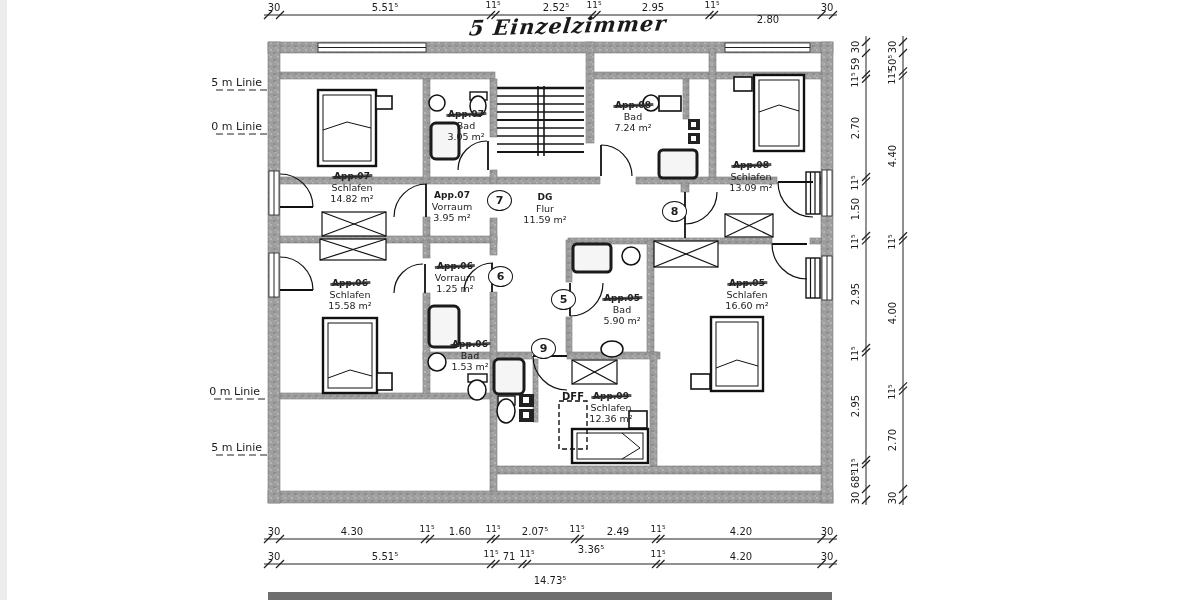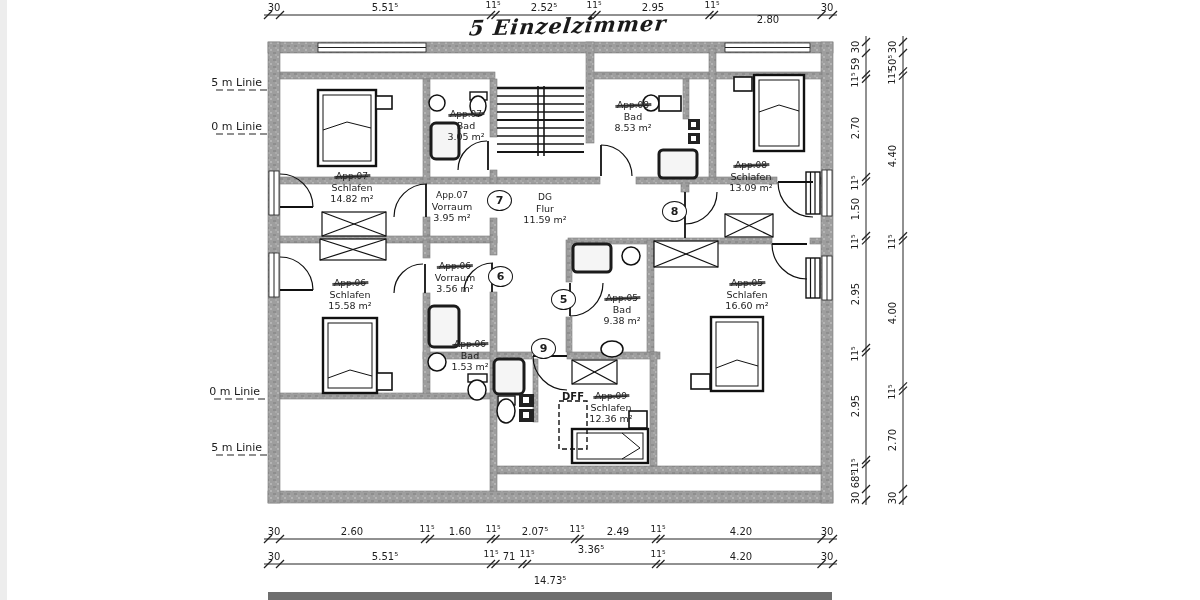--- a/index.html
+++ b/index.html
@@ -10,21 +10,21 @@
          font-family:"DejaVu Serif",serif;font-style:italic;font-weight:700;
          font-size:21px;color:#1a1a1a;letter-spacing:1px;white-space:nowrap;}
   .hdim{position:absolute;transform:translateX(-50%);font-size:10px;white-space:nowrap;}
   .hdim.small{font-size:9px;}
   .vdim{position:absolute;transform:translate(-50%,-50%) rotate(-90deg);
         font-size:10px;white-space:nowrap;}
   .vdim.small{font-size:9px;}
   .hline{position:absolute;transform:translateX(-100%);font-size:11px;white-space:nowrap;}
   .room-label{position:absolute;transform:translateX(-50%);text-align:center;
               font-size:9.5px;line-height:11px;white-space:nowrap;}
-  .room-label .app{font-size:9px;font-weight:400;position:relative;display:inline-block;}
+  .room-label .app{font-size:9px;font-weight:700;position:relative;display:inline-block;}
   .room-label .app.struck{text-decoration:line-through;}
   .room-label .app.struck::after{content:"";position:absolute;left:-2px;right:-2px;top:40%;
               height:3px;background:#2a2a2a;opacity:.8;transform:rotate(-3deg);}
   .marker{position:absolute;width:23px;height:19px;border:1.7px solid #151515;border-radius:50%;
           background:#fff;font-size:11px;font-weight:700;text-align:center;line-height:19px;}
   .dff{position:absolute;transform:translateX(-50%);font-size:10px;font-weight:700;}
 </style>
 </head>
 <body>
 
@@ -340,46 +340,46 @@
   <div>3.95 m²</div>
 </div>
 <div class="room-label" style="left:545px;top:191px">
   <div class="app">DG</div>
   <div>Flur</div>
   <div>11.59 m²</div>
 </div>
 <div class="room-label" style="left:633px;top:99px">
   <div class="app struck">App.08</div>
   <div>Bad</div>
-  <div>8.53 m²</div>
+  <div>7.24 m²</div>
 </div>
 <div class="room-label" style="left:751px;top:159px">
   <div class="app struck">App.08</div>
   <div>Schlafen</div>
   <div>13.09 m²</div>
 </div>
 <div class="room-label" style="left:350px;top:277px">
   <div class="app struck">App.06</div>
   <div>Schlafen</div>
   <div>15.58 m²</div>
 </div>
 <div class="room-label" style="left:455px;top:260px">
   <div class="app struck">App.06</div>
   <div>Vorraum</div>
-  <div>3.56 m²</div>
+  <div>1.25 m²</div>
 </div>
 <div class="room-label" style="left:470px;top:338px">
   <div class="app struck">App.06</div>
   <div>Bad</div>
   <div>1.53 m²</div>
 </div>
 <div class="room-label" style="left:622px;top:292px">
   <div class="app struck">App.05</div>
   <div>Bad</div>
-  <div>9.38 m²</div>
+  <div>5.90 m²</div>
 </div>
 <div class="room-label" style="left:747px;top:277px">
   <div class="app struck">App.05</div>
   <div>Schlafen</div>
   <div>16.60 m²</div>
 </div>
 <div class="room-label" style="left:611px;top:390px">
   <div class="app struck">App.09</div>
   <div>Schlafen</div>
   <div>12.36 m²</div>
@@ -394,29 +394,29 @@
 <div class="marker" style="left:531px;top:338px">9</div>
 
 <div class="hline" style="left:262px;top:76px">5 m Linie</div>
 <div class="hline" style="left:262px;top:120px">0 m Linie</div>
 <div class="hline" style="left:260px;top:385px">0 m Linie</div>
 <div class="hline" style="left:262px;top:441px">5 m Linie</div>
 
 <span class="hdim" style="left:274px;top:2px">30</span>
 <span class="hdim" style="left:385px;top:2px">5.51⁵</span>
 <span class="hdim small" style="left:493px;top:0px">11⁵</span>
-<span class="hdim" style="left:544px;top:2px">2.52⁵</span>
+<span class="hdim" style="left:556px;top:2px">2.52⁵</span>
 <span class="hdim small" style="left:594px;top:0px">11⁵</span>
 <span class="hdim" style="left:653px;top:2px">2.95</span>
 <span class="hdim small" style="left:712px;top:0px">11⁵</span>
 <span class="hdim" style="left:768px;top:14px">2.80</span>
 <span class="hdim" style="left:827px;top:2px">30</span>
 
 <span class="hdim" style="left:274px;top:526px">30</span>
-<span class="hdim" style="left:352px;top:526px">2.60</span>
+<span class="hdim" style="left:352px;top:526px">4.30</span>
 <span class="hdim small" style="left:427px;top:524px">11⁵</span>
 <span class="hdim" style="left:460px;top:526px">1.60</span>
 <span class="hdim small" style="left:493px;top:524px">11⁵</span>
 <span class="hdim" style="left:535px;top:526px">2.07⁵</span>
 <span class="hdim small" style="left:577px;top:524px">11⁵</span>
 <span class="hdim" style="left:618px;top:526px">2.49</span>
 <span class="hdim small" style="left:658px;top:524px">11⁵</span>
 <span class="hdim" style="left:741px;top:526px">4.20</span>
 <span class="hdim" style="left:827px;top:526px">30</span>
 

